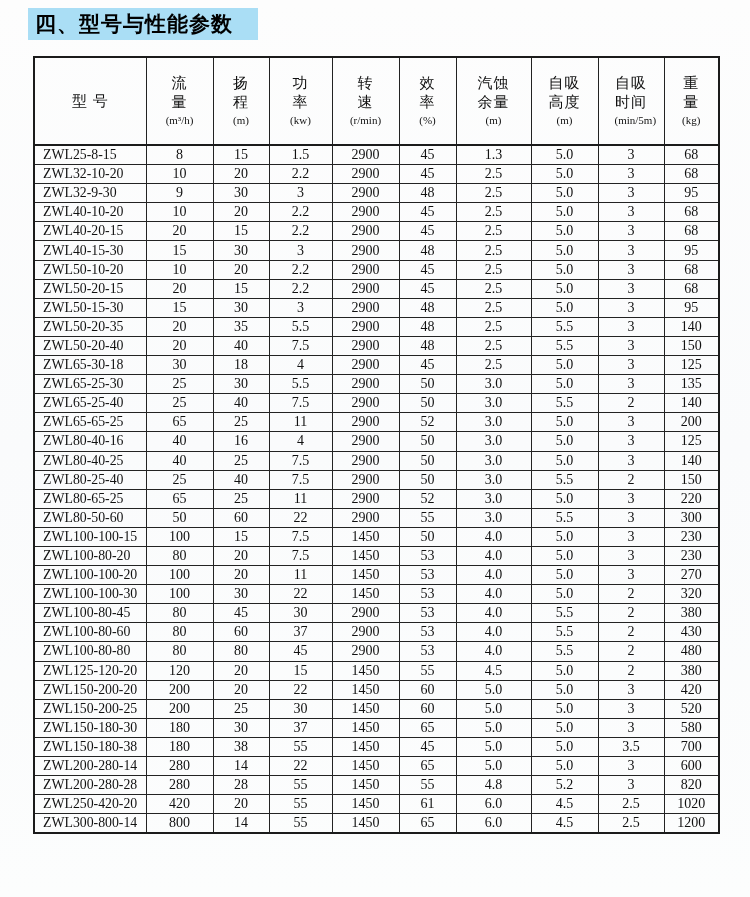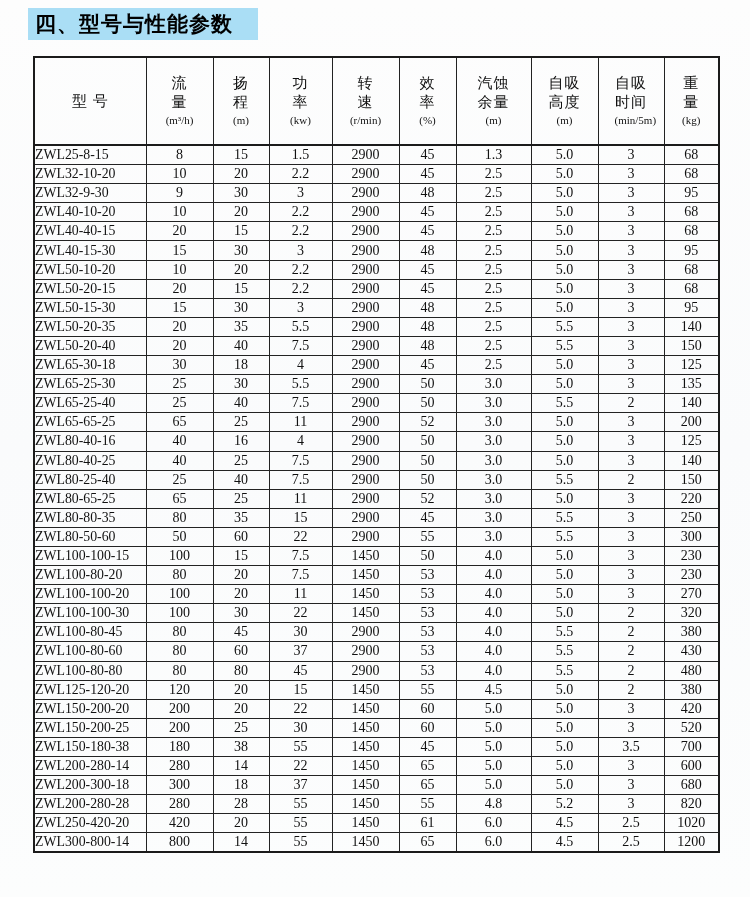--- a/index.html
+++ b/index.html
@@ -75,20 +75,21 @@
     padding: 0;
     font-size: 14px;
     text-align: center;
     vertical-align: middle;
     line-height: 18px;
     background: transparent;
     white-space: nowrap;
   }
   td.model {
     text-align: left;
+    padding-left: 8px;
     font-size: 13.8px;
   }
 </style>
 </head>
 <body>
 
 <div class="page">
   <div class="title">四、型号与性能参数</div>
 
   <table class="spec-table">
@@ -190,21 +191,21 @@
           <td>20</td>
           <td>2.2</td>
           <td>2900</td>
           <td>45</td>
           <td>2.5</td>
           <td>5.0</td>
           <td>3</td>
           <td>68</td>
         </tr>
         <tr>
-          <td class="model">ZWL40-40-15</td>
+          <td class="model">ZWL40-20-15</td>
           <td>20</td>
           <td>15</td>
           <td>2.2</td>
           <td>2900</td>
           <td>45</td>
           <td>2.5</td>
           <td>5.0</td>
           <td>3</td>
           <td>68</td>
         </tr>
@@ -370,32 +371,20 @@
           <td>25</td>
           <td>11</td>
           <td>2900</td>
           <td>52</td>
           <td>3.0</td>
           <td>5.0</td>
           <td>3</td>
           <td>220</td>
         </tr>
         <tr>
-          <td class="model">ZWL80-80-35</td>
-          <td>80</td>
-          <td>35</td>
-          <td>15</td>
-          <td>2900</td>
-          <td>45</td>
-          <td>3.0</td>
-          <td>5.5</td>
-          <td>3</td>
-          <td>250</td>
-        </tr>
-        <tr>
           <td class="model">ZWL80-50-60</td>
           <td>50</td>
           <td>60</td>
           <td>22</td>
           <td>2900</td>
           <td>55</td>
           <td>3.0</td>
           <td>5.5</td>
           <td>3</td>
           <td>300</td>
@@ -514,20 +503,32 @@
           <td>25</td>
           <td>30</td>
           <td>1450</td>
           <td>60</td>
           <td>5.0</td>
           <td>5.0</td>
           <td>3</td>
           <td>520</td>
         </tr>
         <tr>
+          <td class="model">ZWL150-180-30</td>
+          <td>180</td>
+          <td>30</td>
+          <td>37</td>
+          <td>1450</td>
+          <td>65</td>
+          <td>5.0</td>
+          <td>5.0</td>
+          <td>3</td>
+          <td>580</td>
+        </tr>
+        <tr>
           <td class="model">ZWL150-180-38</td>
           <td>180</td>
           <td>38</td>
           <td>55</td>
           <td>1450</td>
           <td>45</td>
           <td>5.0</td>
           <td>5.0</td>
           <td>3.5</td>
           <td>700</td>
@@ -536,32 +537,20 @@
           <td class="model">ZWL200-280-14</td>
           <td>280</td>
           <td>14</td>
           <td>22</td>
           <td>1450</td>
           <td>65</td>
           <td>5.0</td>
           <td>5.0</td>
           <td>3</td>
           <td>600</td>
-        </tr>
-        <tr>
-          <td class="model">ZWL200-300-18</td>
-          <td>300</td>
-          <td>18</td>
-          <td>37</td>
-          <td>1450</td>
-          <td>65</td>
-          <td>5.0</td>
-          <td>5.0</td>
-          <td>3</td>
-          <td>680</td>
         </tr>
         <tr>
           <td class="model">ZWL200-280-28</td>
           <td>280</td>
           <td>28</td>
           <td>55</td>
           <td>1450</td>
           <td>55</td>
           <td>4.8</td>
           <td>5.2</td>

